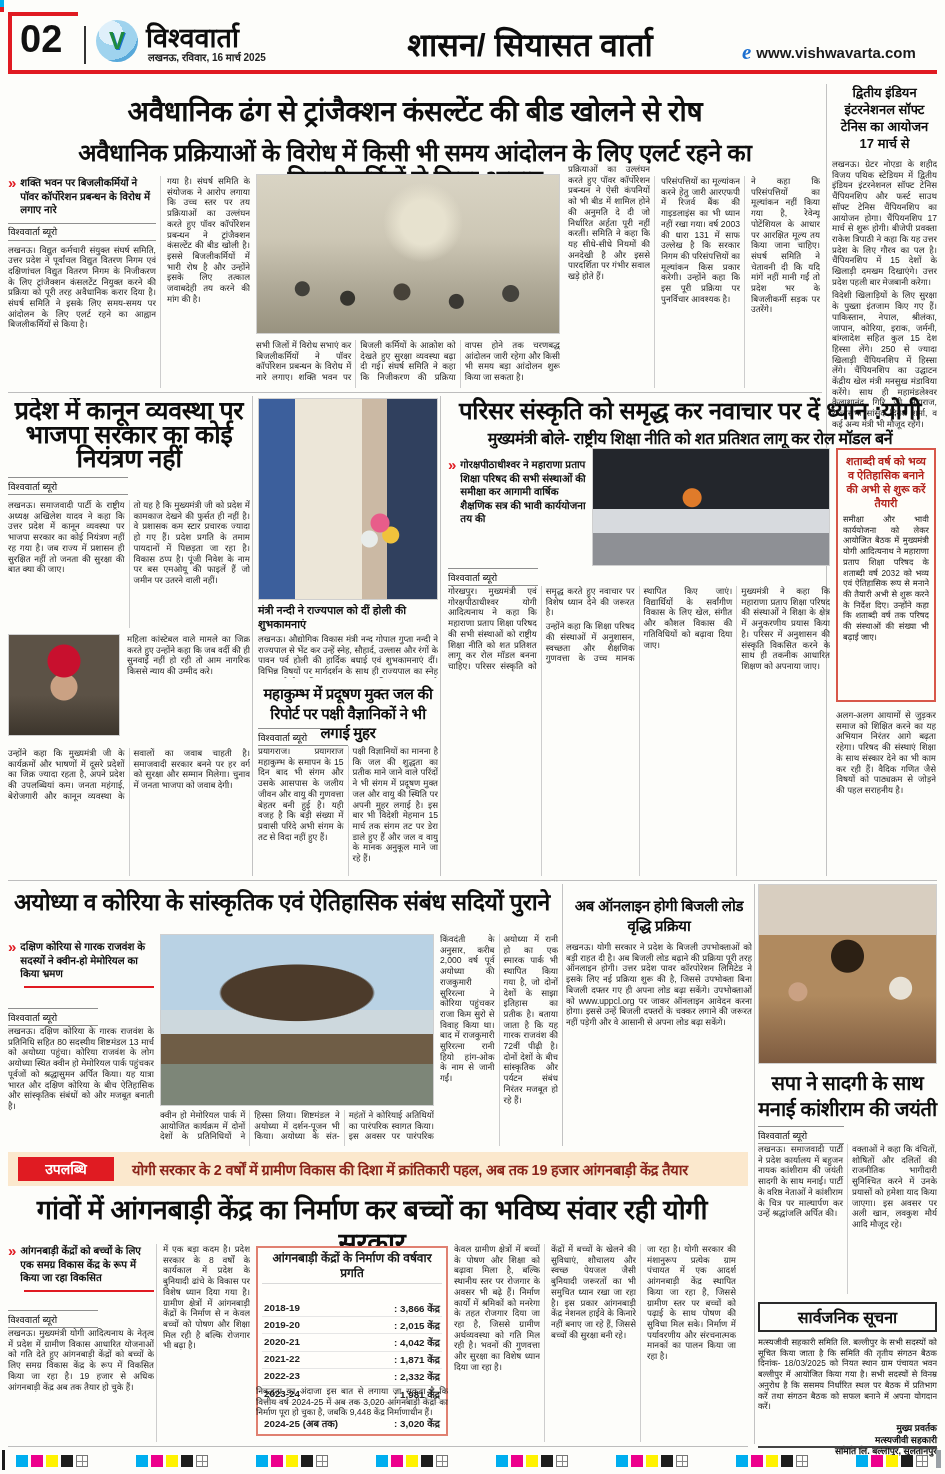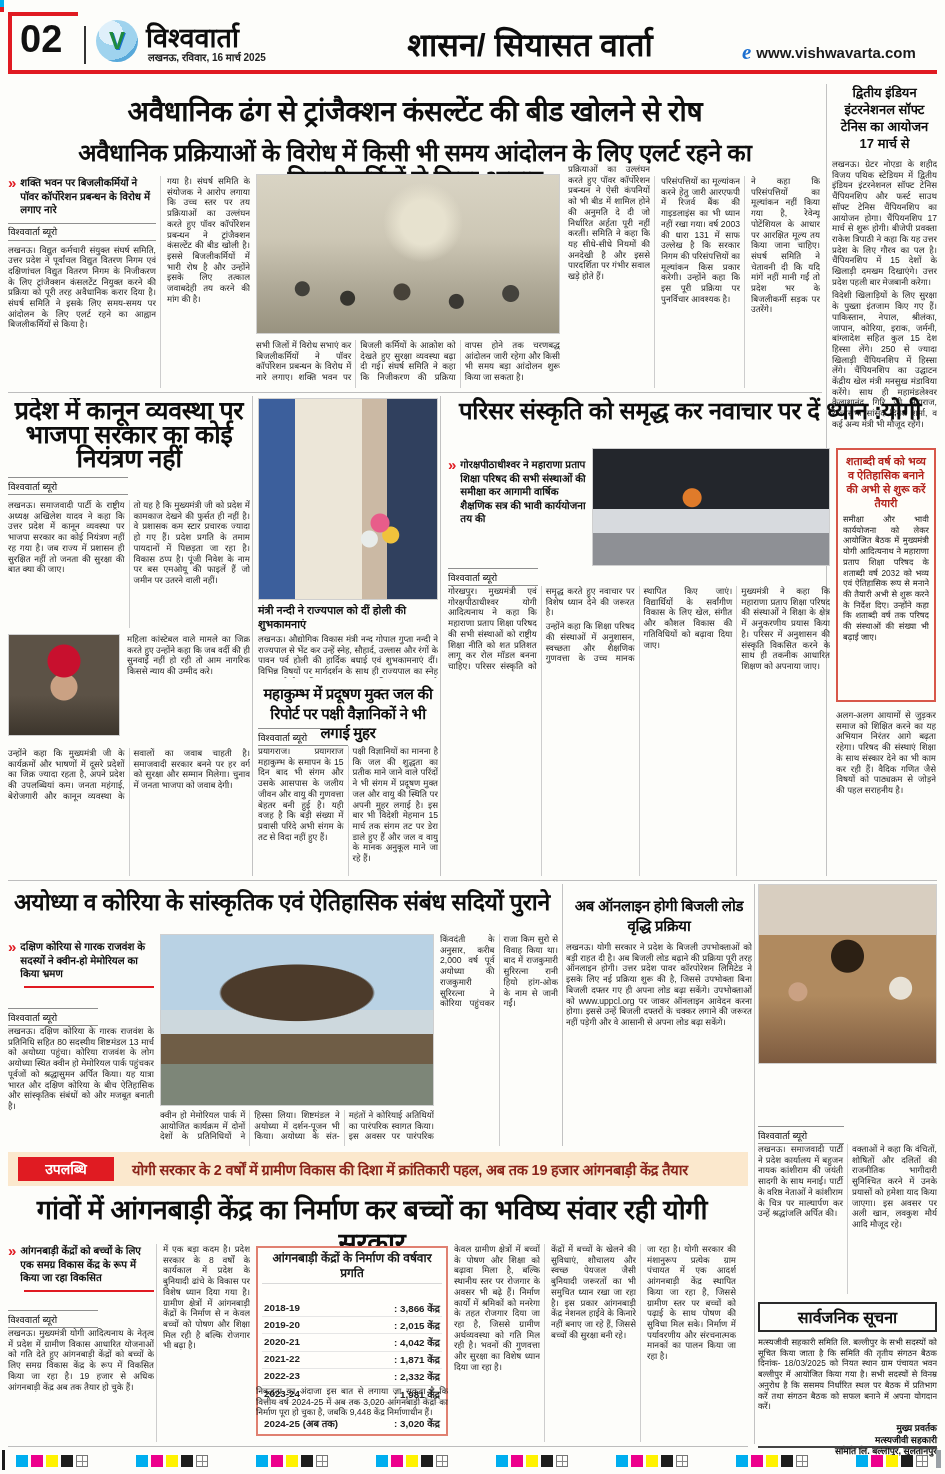--- a/index.html
+++ b/index.html
@@ -168,20 +168,21 @@
   <div class="abs bt" style="left:258px;top:634px;width:180px;height:44px">लखनऊ। औद्योगिक विकास मंत्री नन्द गोपाल गुप्ता नन्दी ने राज्यपाल से भेंट कर उन्हें स्नेह, सौहार्द, उल्लास और रंगों के पावन पर्व होली की हार्दिक बधाई एवं शुभकामनाएं दीं। विभिन्न विषयों पर मार्गदर्शन के साथ ही राज्यपाल का स्नेह एवं आशीर्वाद सहित शुभकामना प्राप्त किया। राज्यपाल ने कहा कि भारतीय समाज एवं संस्कृति की व्यवस्था में त्योहारों का अपना विशेष महत्व है।</div>
   <div class="abs hl" style="left:258px;top:684px;width:180px;font-size:15px;line-height:19.5px">महाकुम्भ में प्रदूषण मुक्त जल की रिपोर्ट पर पक्षी वैज्ञानिकों ने भी लगाई मुहर</div>
   <div class="abs by" style="left:258px;top:728px;width:90px">विश्ववार्ता ब्यूरो</div>
   <div class="abs bt col-rule" style="left:258px;top:746px;width:180px;height:130px;column-count:2">
     <p>प्रयागराज। प्रयागराज महाकुम्भ के समापन के 15 दिन बाद भी संगम और उसके आसपास के जलीय जीवन और वायु की गुणवत्ता बेहतर बनी हुई है। यही वजह है कि बड़ी संख्या में प्रवासी परिंदे अभी संगम के तट से विदा नहीं हुए हैं।</p>
     <p>पक्षी विज्ञानियों का मानना है कि जल की शुद्धता का प्रतीक माने जाने वाले परिंदों ने भी संगम में प्रदूषण मुक्त जल और वायु की स्थिति पर अपनी मुहर लगाई है। इस बार भी विदेशी मेहमान 15 मार्च तक संगम तट पर डेरा डाले हुए हैं और जल व वायु के मानक अनुकूल माने जा रहे हैं।</p>
   </div>
   <div class="vl" style="left:440px;top:396px;height:480px"></div>
 
   <div class="abs hl" style="left:444px;top:396px;width:492px;font-size:24px;line-height:29px">परिसर संस्कृति को समृद्ध कर नवाचार पर दें ध्यान :योगी</div>
+  <div class="abs hl" style="left:444px;top:428px;width:492px;font-size:16px;line-height:21px;font-weight:700">मुख्यमंत्री बोले- राष्ट्रीय शिक्षा नीति को शत प्रतिशत लागू कर रोल मॉडल बनें</div>
   <div class="abs bul" style="left:448px;top:458px;width:138px">
     <span class="mk">»</span>
     <span>गोरक्षपीठाधीश्वर ने महाराणा प्रताप शिक्षा परिषद की सभी संस्थाओं की समीक्षा कर आगामी वार्षिक शैक्षणिक सत्र की भावी कार्ययोजना तय की</span>
   </div>
   <div class="ph ph-yogi" style="left:592px;top:448px;width:238px;height:118px"></div>
   <div class="abs by" style="left:448px;top:568px;width:90px">विश्ववार्ता ब्यूरो</div>
   <div class="abs bt col-rule" style="left:448px;top:586px;width:382px;height:290px;column-count:4">
     <p>गोरखपुर। मुख्यमंत्री एवं गोरक्षपीठाधीश्वर योगी आदित्यनाथ ने कहा कि महाराणा प्रताप शिक्षा परिषद की सभी संस्थाओं को राष्ट्रीय शिक्षा नीति को शत प्रतिशत लागू कर रोल मॉडल बनना चाहिए। परिसर संस्कृति को समृद्ध करते हुए नवाचार पर विशेष ध्यान देने की जरूरत है।</p>
     <p>उन्होंने कहा कि शिक्षा परिषद की संस्थाओं में अनुशासन, स्वच्छता और शैक्षणिक गुणवत्ता के उच्च मानक स्थापित किए जाएं। विद्यार्थियों के सर्वांगीण विकास के लिए खेल, संगीत और कौशल विकास की गतिविधियों को बढ़ावा दिया जाए।</p>
     <p>मुख्यमंत्री ने कहा कि महाराणा प्रताप शिक्षा परिषद की संस्थाओं ने शिक्षा के क्षेत्र में अनुकरणीय प्रयास किया है। परिसर में अनुशासन की संस्कृति विकसित करने के साथ ही तकनीक आधारित शिक्षण को अपनाया जाए।</p>
@@ -200,28 +201,30 @@
       <span>दक्षिण कोरिया से गारक राजवंश के सदस्यों ने क्वीन-हो मेमोरियल का किया भ्रमण</span>
     </div>
     <div class="redline"></div>
   </div>
   <div class="abs by" style="left:8px;top:1008px;width:90px">विश्ववार्ता ब्यूरो</div>
   <div class="abs bt" style="left:8px;top:1026px;width:146px;height:120px">लखनऊ। दक्षिण कोरिया के गारक राजवंश के प्रतिनिधि सहित 80 सदस्यीय शिष्टमंडल 13 मार्च को अयोध्या पहुंचा। कोरिया राजवंश के लोग अयोध्या स्थित क्वीन हो मेमोरियल पार्क पहुंचकर पूर्वजों को श्रद्धासुमन अर्पित किया। यह यात्रा भारत और दक्षिण कोरिया के बीच ऐतिहासिक और सांस्कृतिक संबंधों को और मजबूत बनाती है।</div>
   <div class="ph ph-pav" style="left:160px;top:934px;width:274px;height:172px"></div>
   <div class="abs bt col-rule" style="left:160px;top:1110px;width:274px;height:36px;column-count:3">क्वीन हो मेमोरियल पार्क में आयोजित कार्यक्रम में दोनों देशों के प्रतिनिधियों ने हिस्सा लिया। शिष्टमंडल ने अयोध्या में दर्शन-पूजन भी किया। अयोध्या के संत-महंतों ने कोरियाई अतिथियों का पारंपरिक स्वागत किया। इस अवसर पर पारंपरिक कोरियाई नृत्य भी प्रस्तुत किया गया।</div>
   <div class="abs bt col-rule" style="left:440px;top:934px;width:118px;height:212px;column-count:2">
     <p>किंवदंती के अनुसार, करीब 2,000 वर्ष पूर्व अयोध्या की राजकुमारी सुरिरत्ना ने कोरिया पहुंचकर राजा किम सुरो से विवाह किया था। बाद में राजकुमारी सुरिरत्ना रानी हियो हांग-ओक के नाम से जानी गईं।</p>
+    <p>अयोध्या में रानी हो का एक स्मारक पार्क भी स्थापित किया गया है, जो दोनों देशों के साझा इतिहास का प्रतीक है। बताया जाता है कि यह गारक राजवंश की 72वीं पीढ़ी है। दोनों देशों के बीच सांस्कृतिक और पर्यटन संबंध निरंतर मजबूत हो रहे हैं।</p>
   </div>
   <div class="vl" style="left:562px;top:884px;height:262px"></div>
 
   <div class="abs hl" style="left:566px;top:896px;width:186px;font-size:15px;line-height:20px">अब ऑनलाइन होगी बिजली लोड वृद्धि प्रक्रिया</div>
   <div class="abs bt" style="left:566px;top:942px;width:186px;height:204px">लखनऊ। योगी सरकार ने प्रदेश के बिजली उपभोक्ताओं को बड़ी राहत दी है। अब बिजली लोड बढ़ाने की प्रक्रिया पूरी तरह ऑनलाइन होगी। उत्तर प्रदेश पावर कॉरपोरेशन लिमिटेड ने इसके लिए नई प्रक्रिया शुरू की है, जिससे उपभोक्ता बिना बिजली दफ्तर गए ही अपना लोड बढ़ा सकेंगे। उपभोक्ताओं को www.uppcl.org पर जाकर ऑनलाइन आवेदन करना होगा। इससे उन्हें बिजली दफ्तरों के चक्कर लगाने की जरूरत नहीं पड़ेगी और वे आसानी से अपना लोड बढ़ा सकेंगे।</div>
   <div class="vl" style="left:754px;top:884px;height:560px"></div>
 
   <div class="ph ph-kan" style="left:758px;top:884px;width:179px;height:180px"></div>
+  <div class="abs hl" style="left:758px;top:1070px;width:179px;font-size:20px;line-height:26px">सपा ने सादगी के साथ मनाई कांशीराम की जयंती</div>
   <div class="abs by" style="left:758px;top:1126px;width:86px">विश्ववार्ता ब्यूरो</div>
   <div class="abs bt col-rule" style="left:758px;top:1144px;width:179px;height:150px;column-count:2">
     <p>लखनऊ। समाजवादी पार्टी ने प्रदेश कार्यालय में बहुजन नायक कांशीराम की जयंती सादगी के साथ मनाई। पार्टी के वरिष्ठ नेताओं ने कांशीराम के चित्र पर माल्यार्पण कर उन्हें श्रद्धांजलि अर्पित की।</p>
     <p>वक्ताओं ने कहा कि वंचितों, शोषितों और दलितों की राजनीतिक भागीदारी सुनिश्चित करने में उनके प्रयासों को हमेशा याद किया जाएगा। इस अवसर पर अली खान, लवकुश मौर्य आदि मौजूद रहे।</p>
   </div>
 
   <div class="abs" id="band" style="left:8px;top:1152px;width:740px;height:34px">
     <div id="band-label">उपलब्धि</div>
     <div id="band-text">योगी सरकार के 2 वर्षों में ग्रामीण विकास की दिशा में क्रांतिकारी पहल, अब तक 19 हजार आंगनबाड़ी केंद्र तैयार</div>
   </div>

